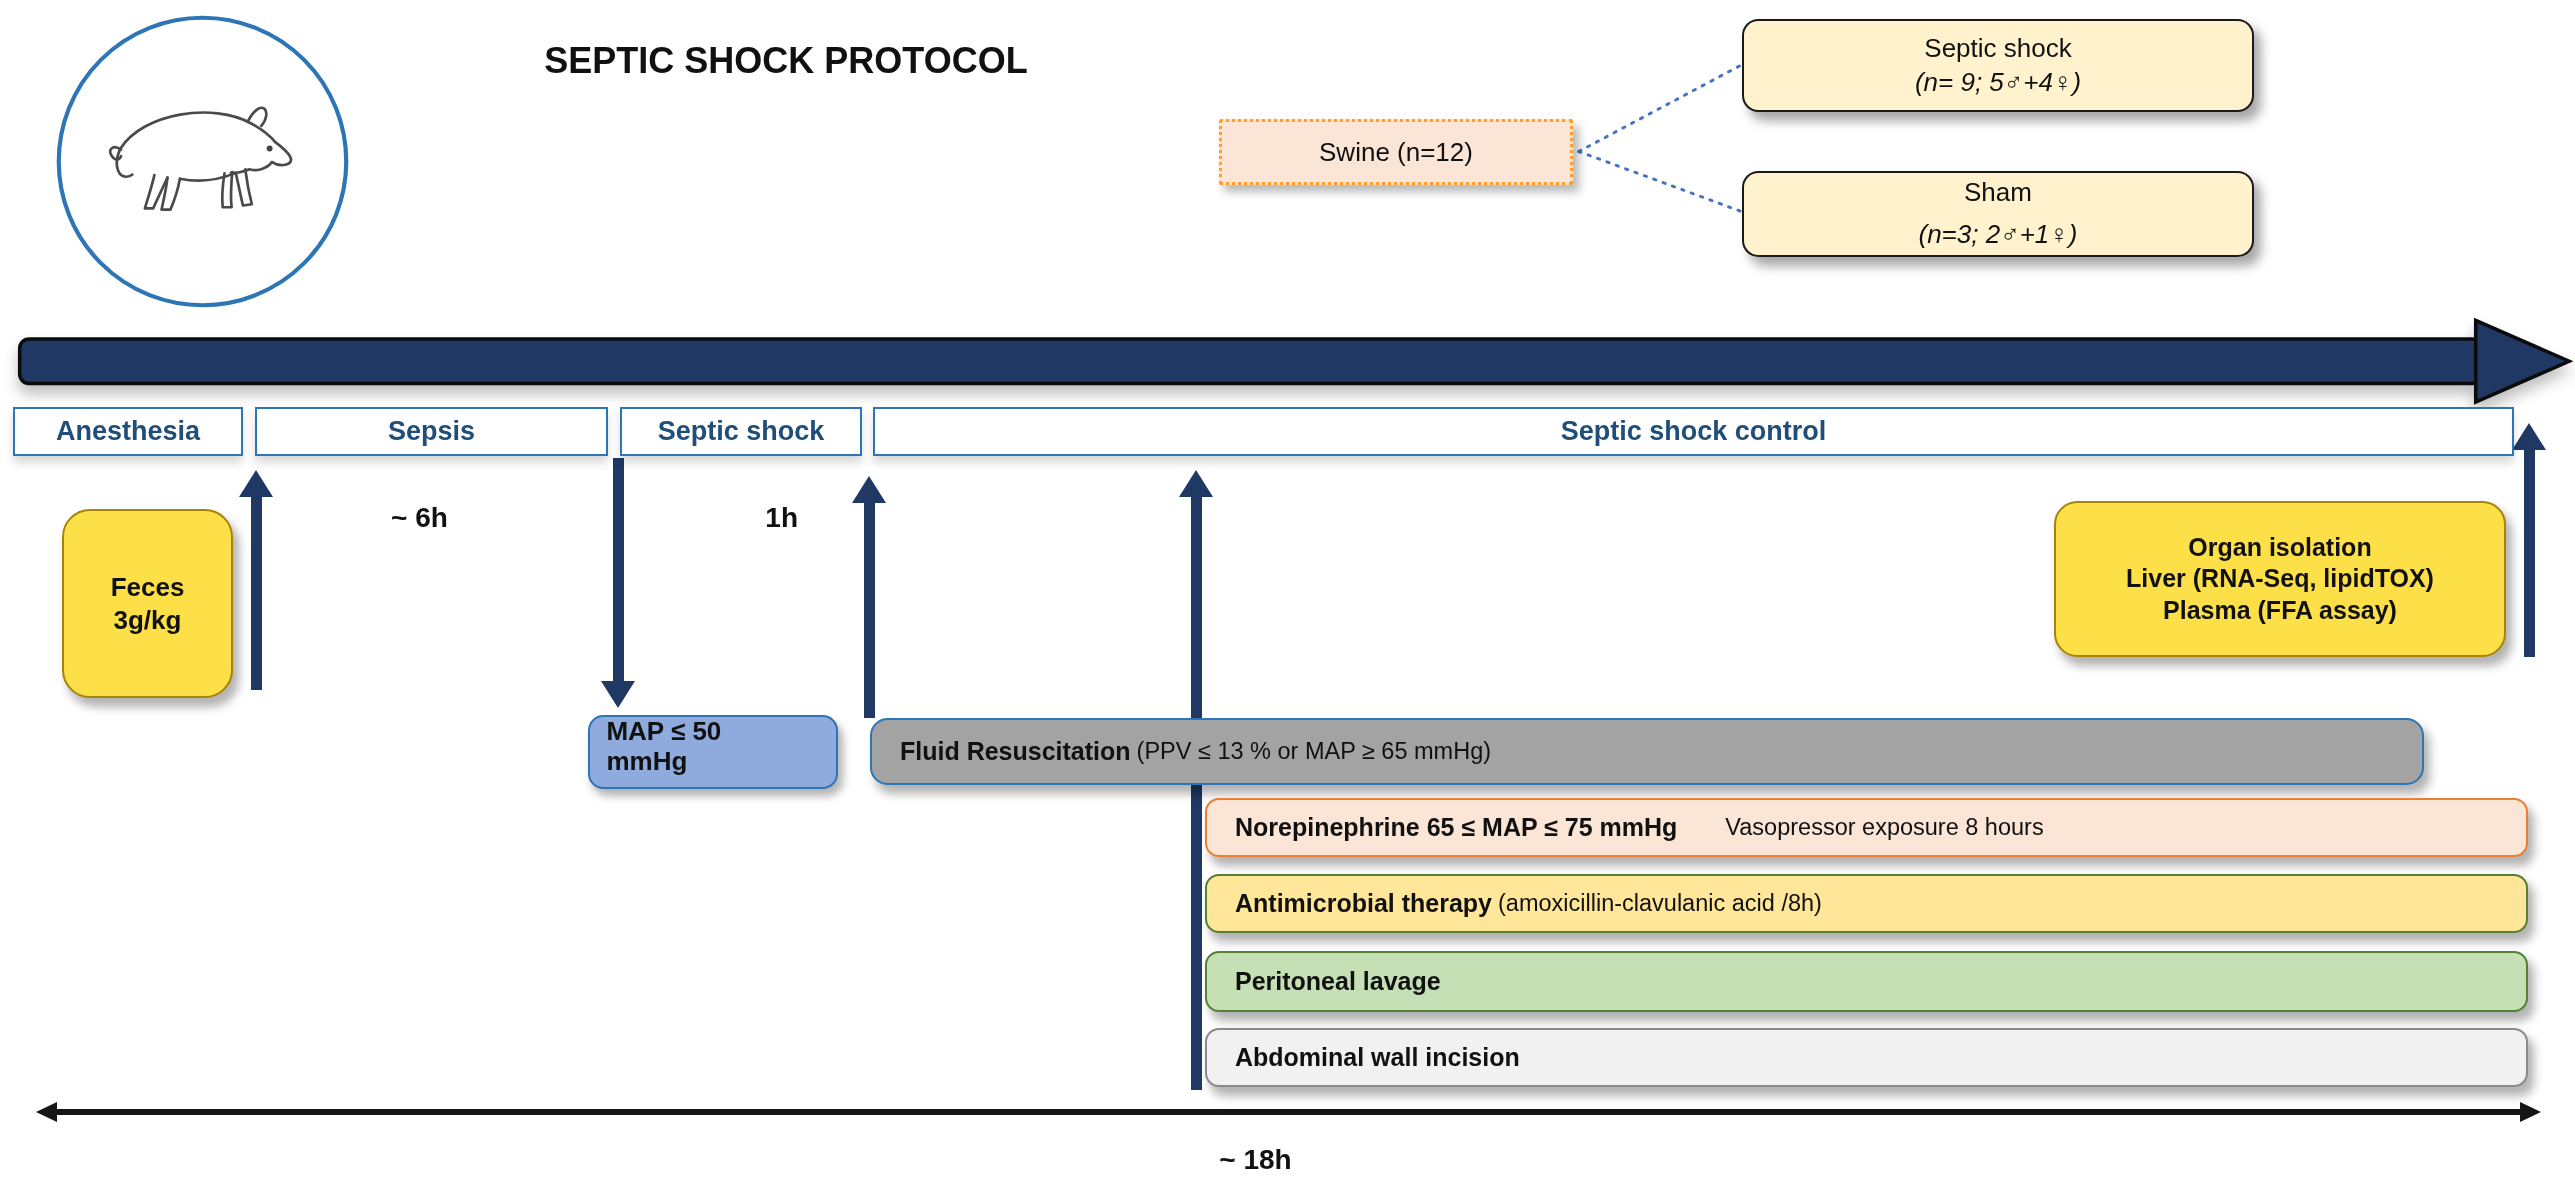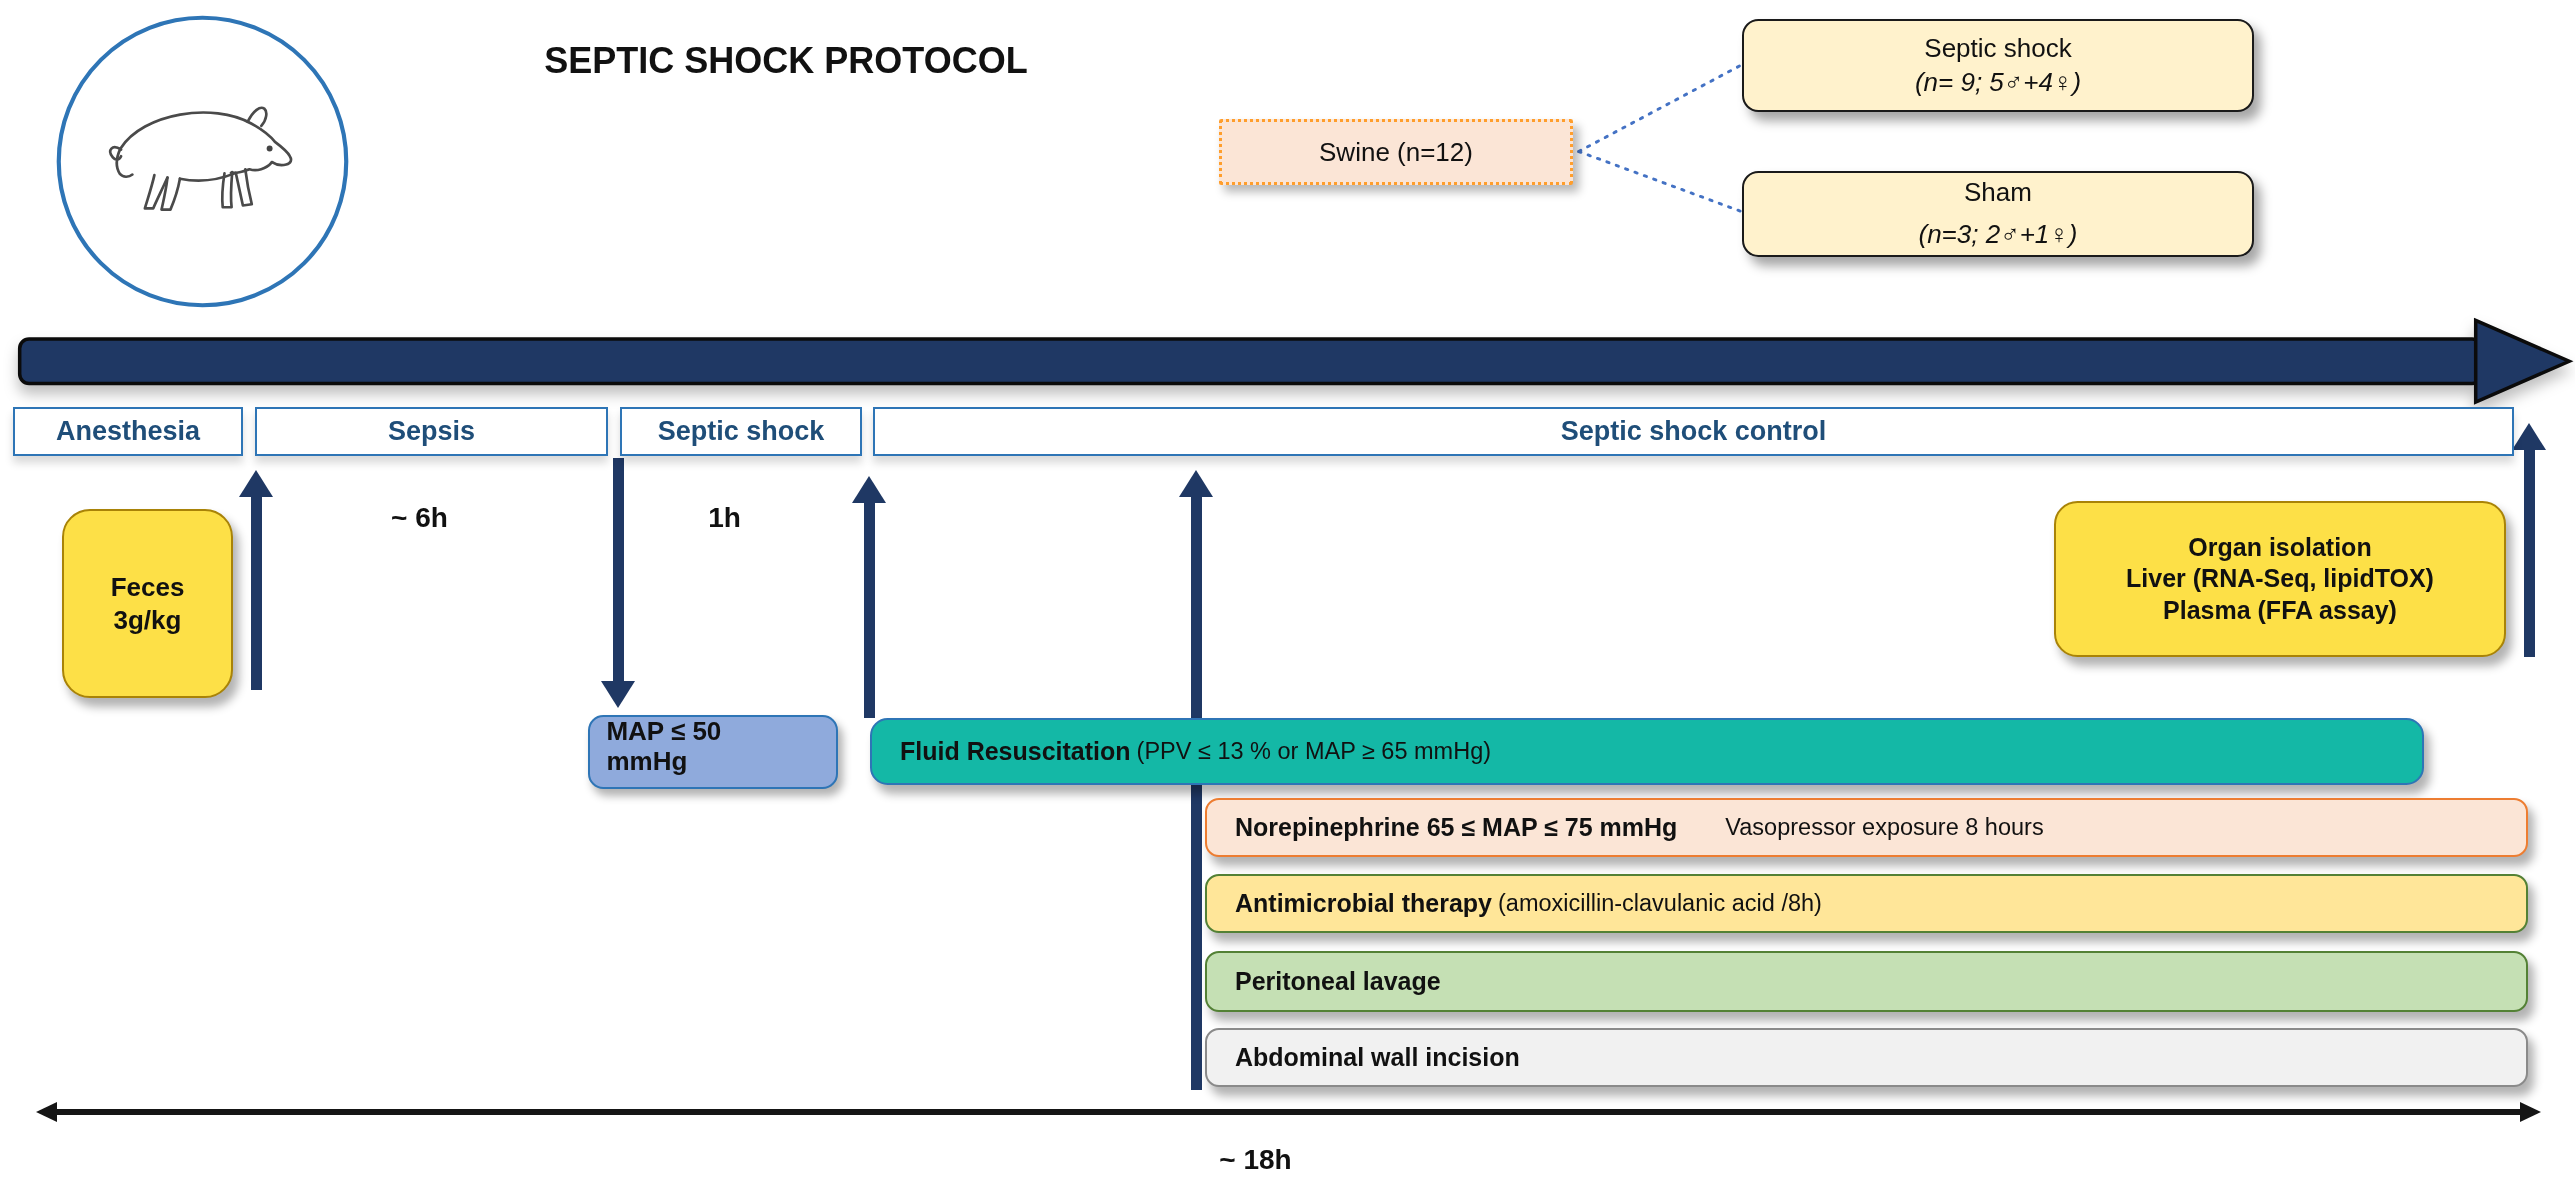--- a/index.html
+++ b/index.html
@@ -68,21 +68,21 @@
   }
   
   .bar{
     position:absolute; box-sizing:border-box; z-index:2;
     display:flex; align-items:center; padding-left:28px;
     font-size:25px; color:#111; box-shadow:5.9px 8.2px 9.4px rgba(0,0,0,0.3);
   }
   .bar .bold{ font-weight:bold; }
   .bar .note{ font-weight:normal; font-size:23.5px; margin-left:6px; }
   .bar .note-wide{ margin-left:48px; }
-  #fluid-bar{ left:870px; top:718px; width:1554px; height:67px; background:#14b8a6;
+  #fluid-bar{ left:870px; top:718px; width:1554px; height:67px; background:#a3a3a3;
     border:2.3px solid #2E75B6; border-radius:17.6px; }
   #norepi-bar{ left:1205px; top:798px; width:1323px; height:59px; background:#FBE5D6;
     border:2.3px solid #ED7D31; border-radius:14px; }
   #anti-bar{ left:1205px; top:874px; width:1323px; height:59px; background:#FFE699;
     border:2.3px solid #538135; border-radius:14px; }
   #peri-bar{ left:1205px; top:951px; width:1323px; height:61px; background:#C5E0B4;
     border:2.3px solid #538135; border-radius:14px; }
   #abdo-bar{ left:1205px; top:1028px; width:1323px; height:59px; background:#F1F1F1;
     border:2.3px solid #8a8a8a; border-radius:14px; }
   
@@ -176,21 +176,21 @@
     <span>Sepsis</span>
   </div>
   <div class="phase" style="left:620px;width:242px;">
     <span>Septic shock</span>
   </div>
   <div class="phase" style="left:873px;width:1641px;">
     <span>Septic shock control</span>
   </div>
 
   <div class="duration" style="left:346px;top:502px;">~ 6h</div>
-  <div class="duration" style="left:651px;top:502px;">1h</div>
+  <div class="duration" style="left:651px;top:502px;text-align:right;">1h</div>
 
   <div class="arrow-up" style="left:251px;top:496px;height:194px;"></div>
   <div class="arrow-down" style="left:613px;top:458px;height:224px;"></div>
   <div class="arrow-up" style="left:864px;top:502px;height:216px;"></div>
   <div class="arrow-up" style="left:1191px;top:496px;height:594px;"></div>
   <div class="arrow-up" style="left:2524px;top:449px;height:208px;"></div>
 
   <div class="gray-box" id="feces-box">
     <span>Feces</span>
     <span>3g/kg</span>

